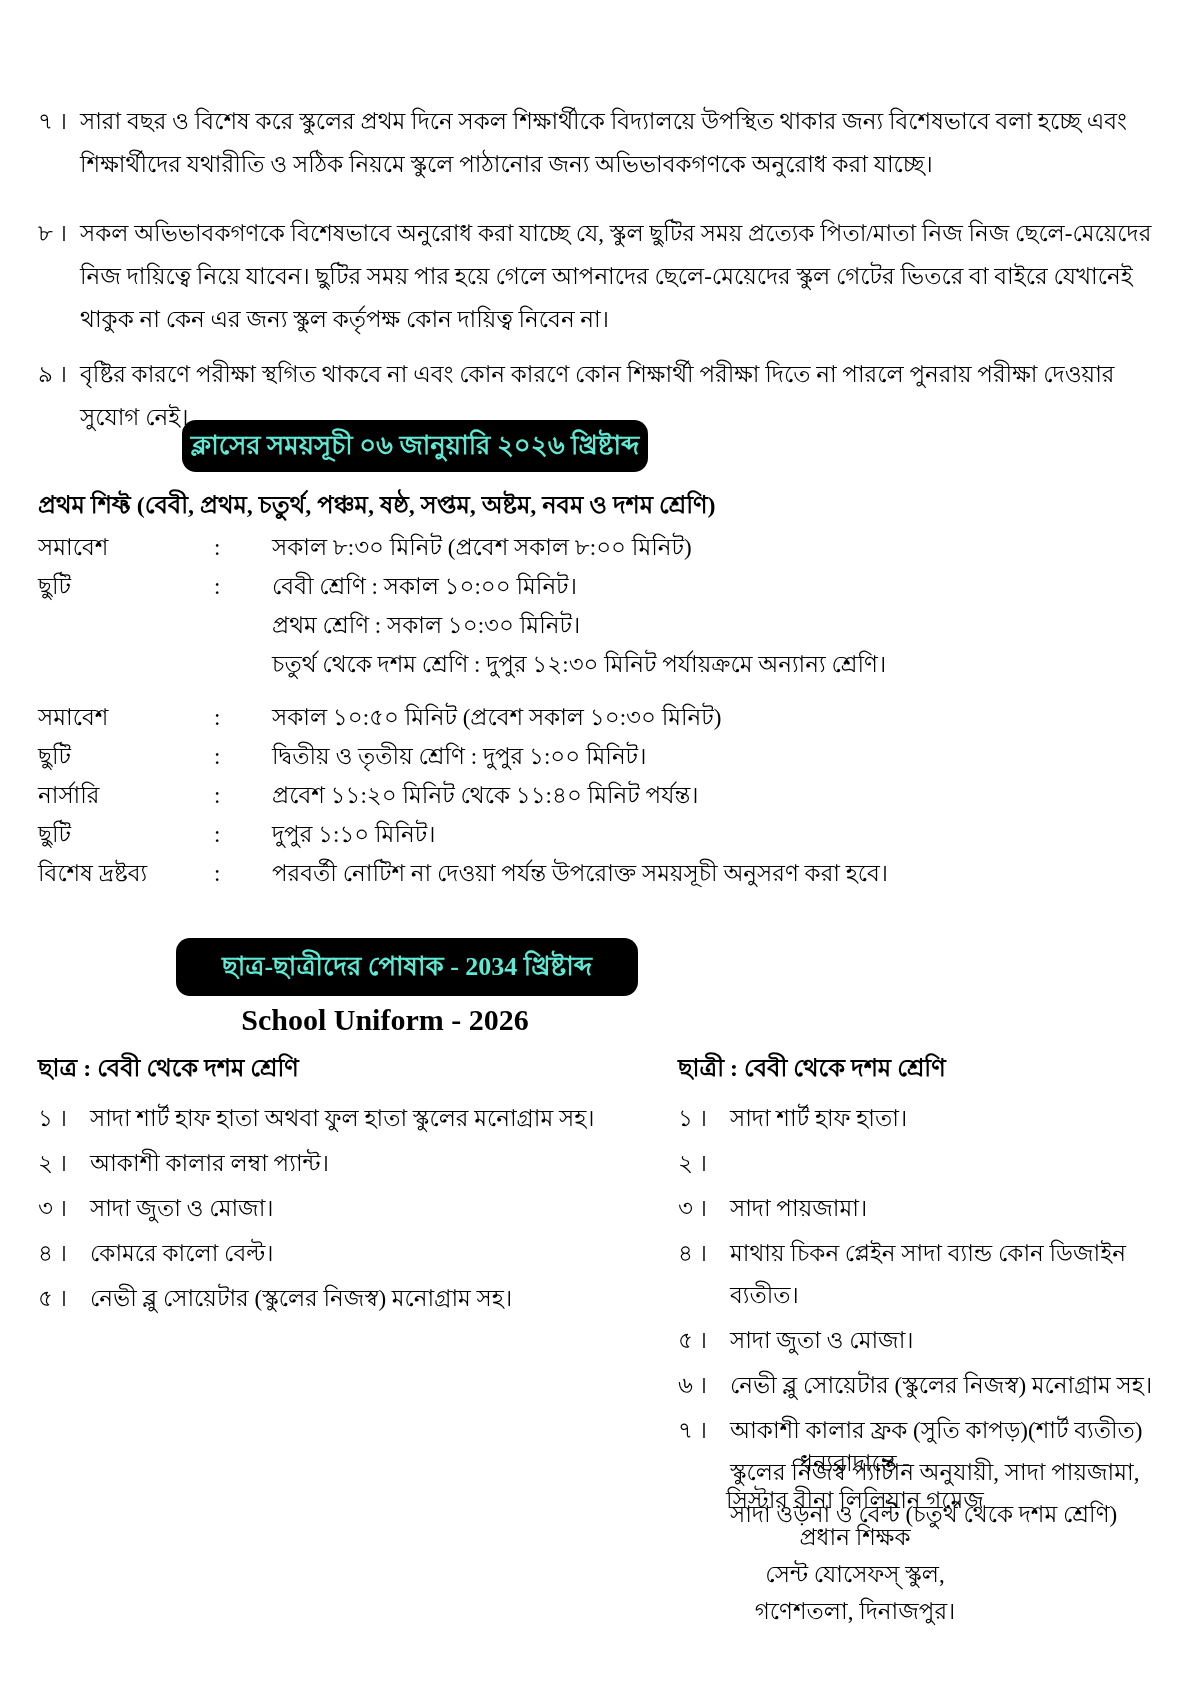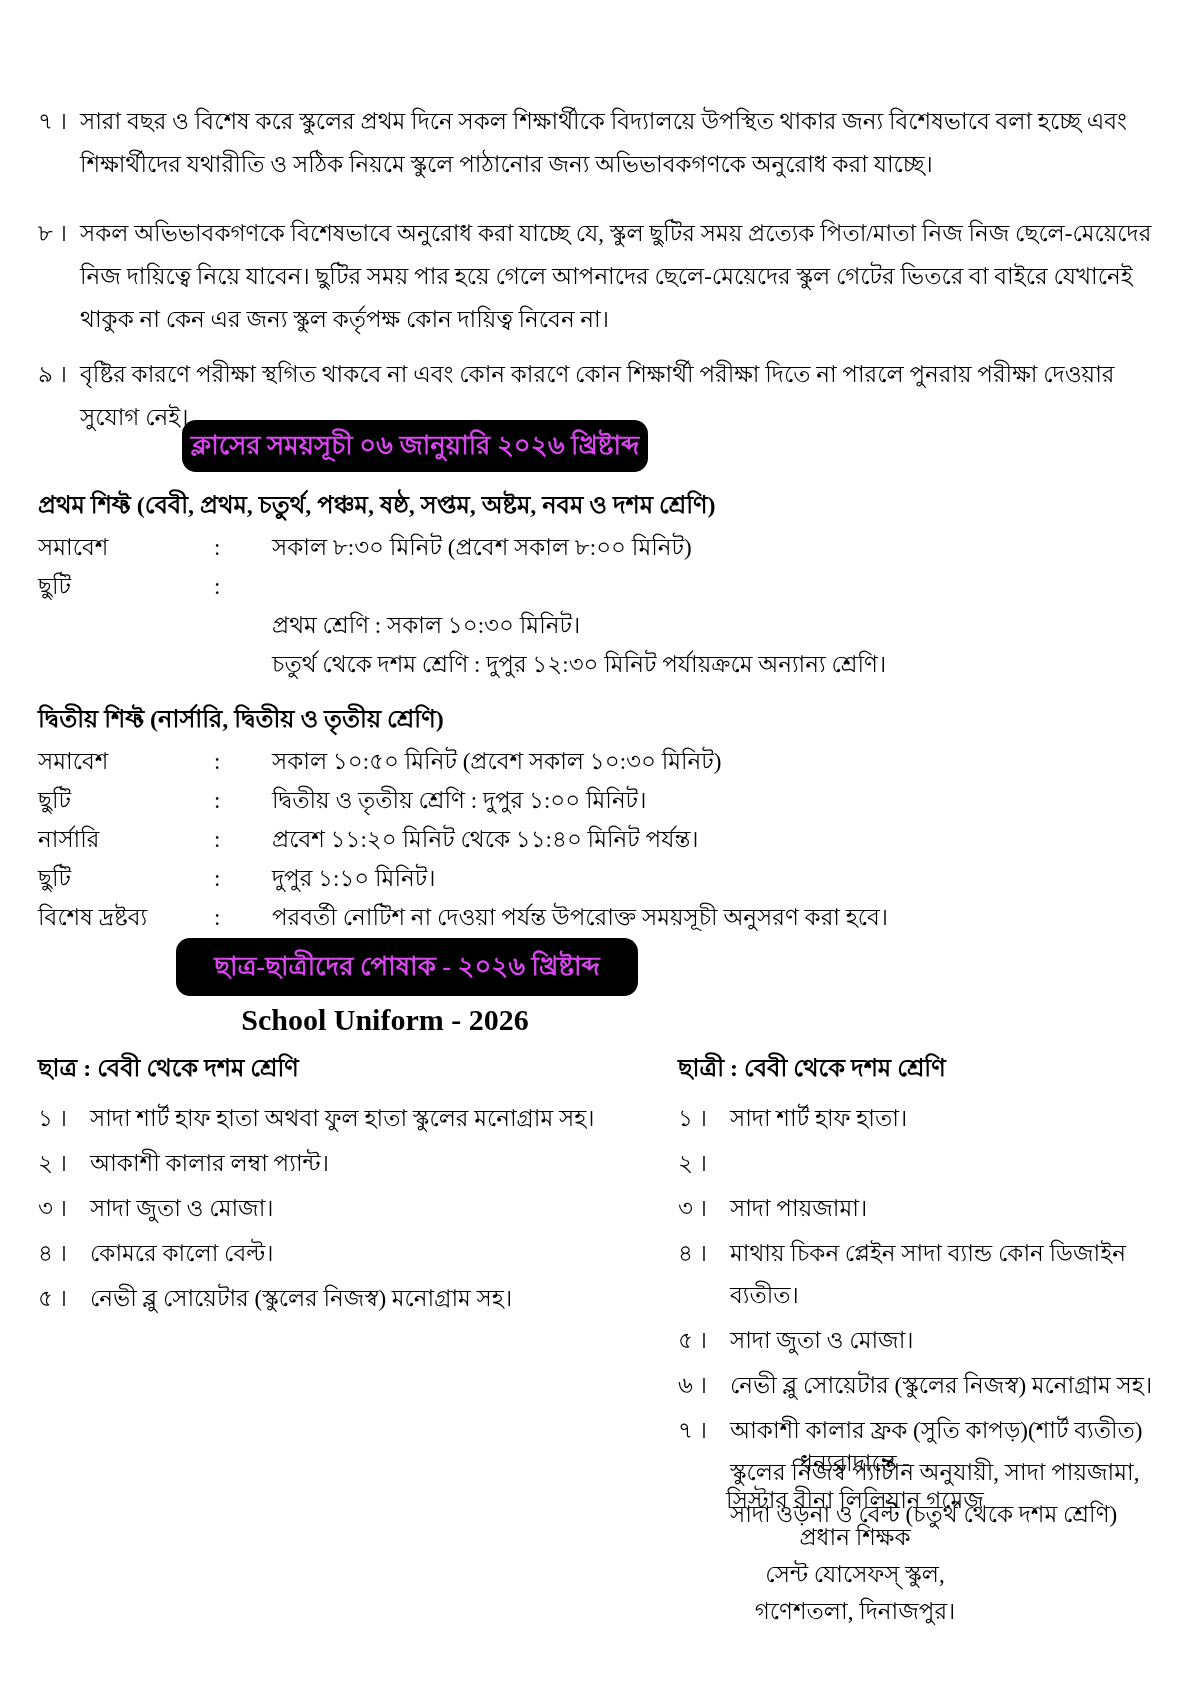--- a/index.html
+++ b/index.html
@@ -19,21 +19,21 @@
   .notice { display: flex; }
   .notice.n7 { margin-bottom: 26px; }
   .notice.n8 { margin-bottom: 12px; }
   .notice .num { flex: 0 0 42px; font-size: 23px; line-height: 43px; }
   .notice .txt { flex: 1; font-size: 23px; line-height: 43px; }
 
   
   .banner {
     position: absolute;
     background: #000000;
-    color: #d946ef;
+    color: #5eead4;
     border-radius: 14px;
     text-align: center;
     font-weight: bold;
   }
   .banner-1 { left: 182px; top: 420px; width: 466px; height: 52px; font-size: 26px; line-height: 52px; }
   .banner-2 { left: 176px; top: 938px; width: 462px; height: 58px; font-size: 26px; line-height: 58px; }
 
   
   .shift { position: absolute; left: 38px; width: 1118px; }
   .shift-1 { top: 484px; }
@@ -93,35 +93,35 @@
   <section class="shift shift-1">
     <h3>প্রথম শিফ্ট (বেবী, প্রথম, চতুর্থ, পঞ্চম, ষষ্ঠ, সপ্তম, অষ্টম, নবম ও দশম শ্রেণি)</h3>
     <div class="srow">
       <span class="lbl">সমাবেশ</span>
       <span class="sep">:</span>
       <span class="val">সকাল ৮:৩০ মিনিট (প্রবেশ সকাল ৮:০০ মিনিট)</span>
     </div>
     <div class="srow">
       <span class="lbl">ছুটি</span>
       <span class="sep">:</span>
+      <span class="val">বেবী শ্রেণি : সকাল ১০:০০ মিনিট।</span>
     </div>
     <div class="srow">
       <span class="lbl"></span>
       <span class="sep"></span>
       <span class="val">প্রথম শ্রেণি : সকাল ১০:৩০ মিনিট।</span>
     </div>
     <div class="srow">
       <span class="lbl"></span>
       <span class="sep"></span>
       <span class="val">চতুর্থ থেকে দশম শ্রেণি : দুপুর ১২:৩০ মিনিট পর্যায়ক্রমে অন্যান্য শ্রেণি।</span>
     </div>
   </section>
 
   <section class="shift shift-2">
-    <h3>দ্বিতীয় শিফ্ট (নার্সারি, দ্বিতীয় ও তৃতীয় শ্রেণি)</h3>
     <div class="srow">
       <span class="lbl">সমাবেশ</span>
       <span class="sep">:</span>
       <span class="val">সকাল ১০:৫০ মিনিট (প্রবেশ সকাল ১০:৩০ মিনিট)</span>
     </div>
     <div class="srow">
       <span class="lbl">ছুটি</span>
       <span class="sep">:</span>
       <span class="val">দ্বিতীয় ও তৃতীয় শ্রেণি : দুপুর ১:০০ মিনিট।</span>
     </div>
@@ -136,21 +136,21 @@
       <span class="val">দুপুর ১:১০ মিনিট।</span>
     </div>
     <div class="srow">
       <span class="lbl">বিশেষ দ্রষ্টব্য</span>
       <span class="sep">:</span>
       <span class="val">পরবর্তী নোটিশ না দেওয়া পর্যন্ত উপরোক্ত সময়সূচী অনুসরণ করা হবে।</span>
     </div>
   </section>
 
   <div class="banner banner-2">
-    <span>ছাত্র-ছাত্রীদের পোষাক - ২০২৬ খ্রিষ্টাব্দ</span>
+    <span>ছাত্র-ছাত্রীদের পোষাক - 2034 খ্রিষ্টাব্দ</span>
   </div>
 
   <h2 class="uniform-en">School Uniform - 2026</h2>
 
   <section class="columns">
 
     <div class="col">
       <h4>ছাত্র : বেবী থেকে দশম শ্রেণি</h4>
       <div class="uitem">
         <span class="num">১ ।</span>

